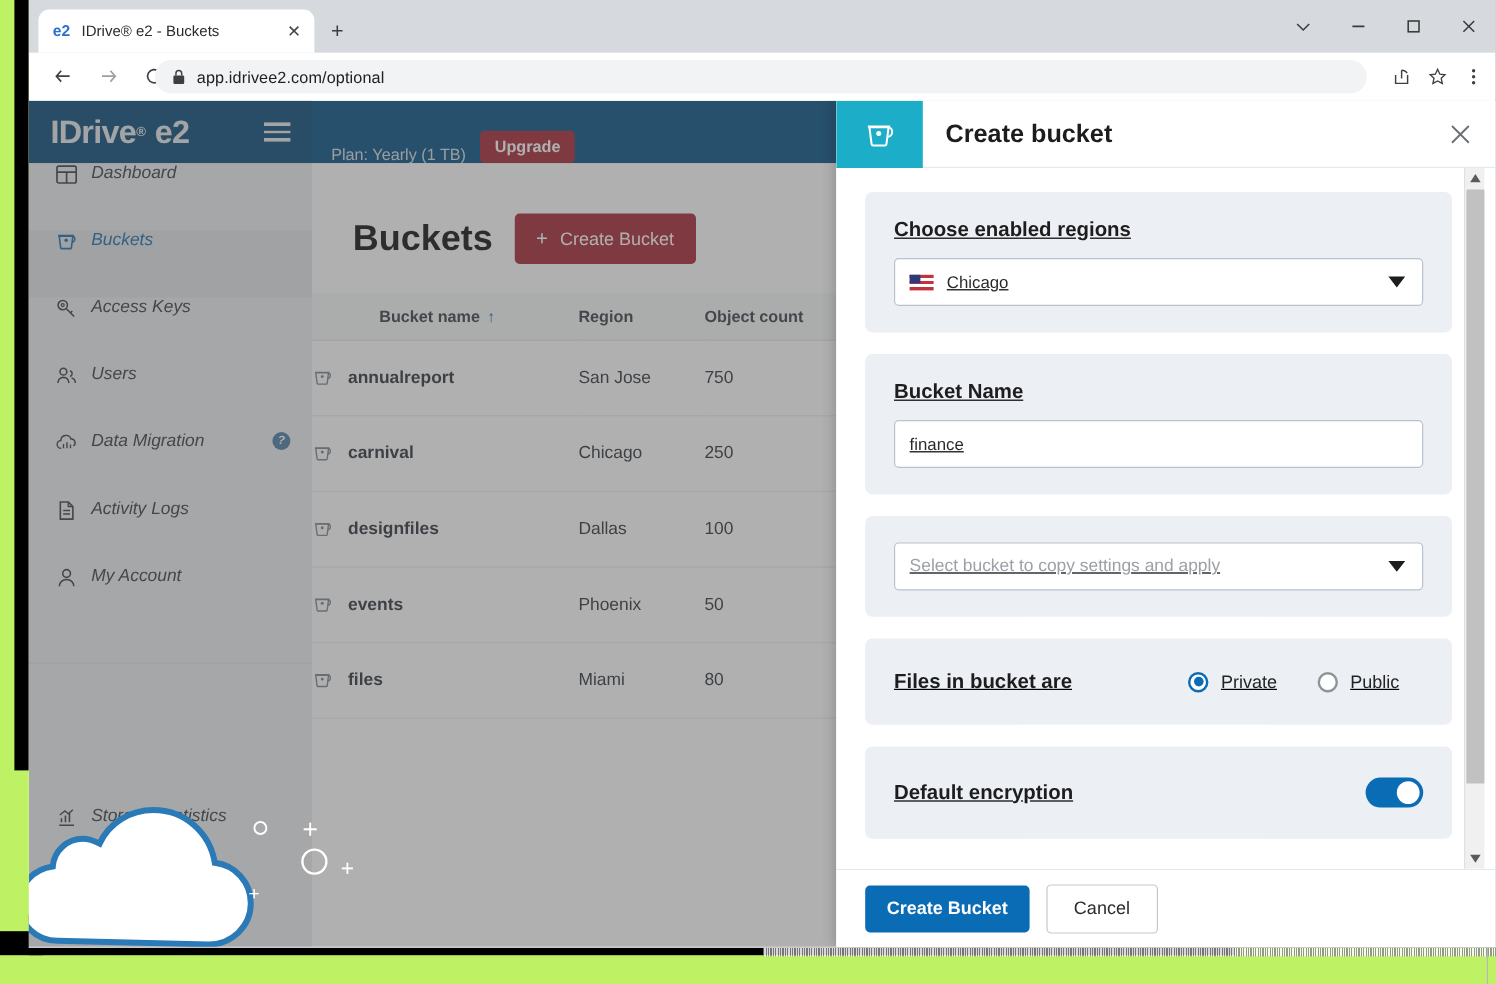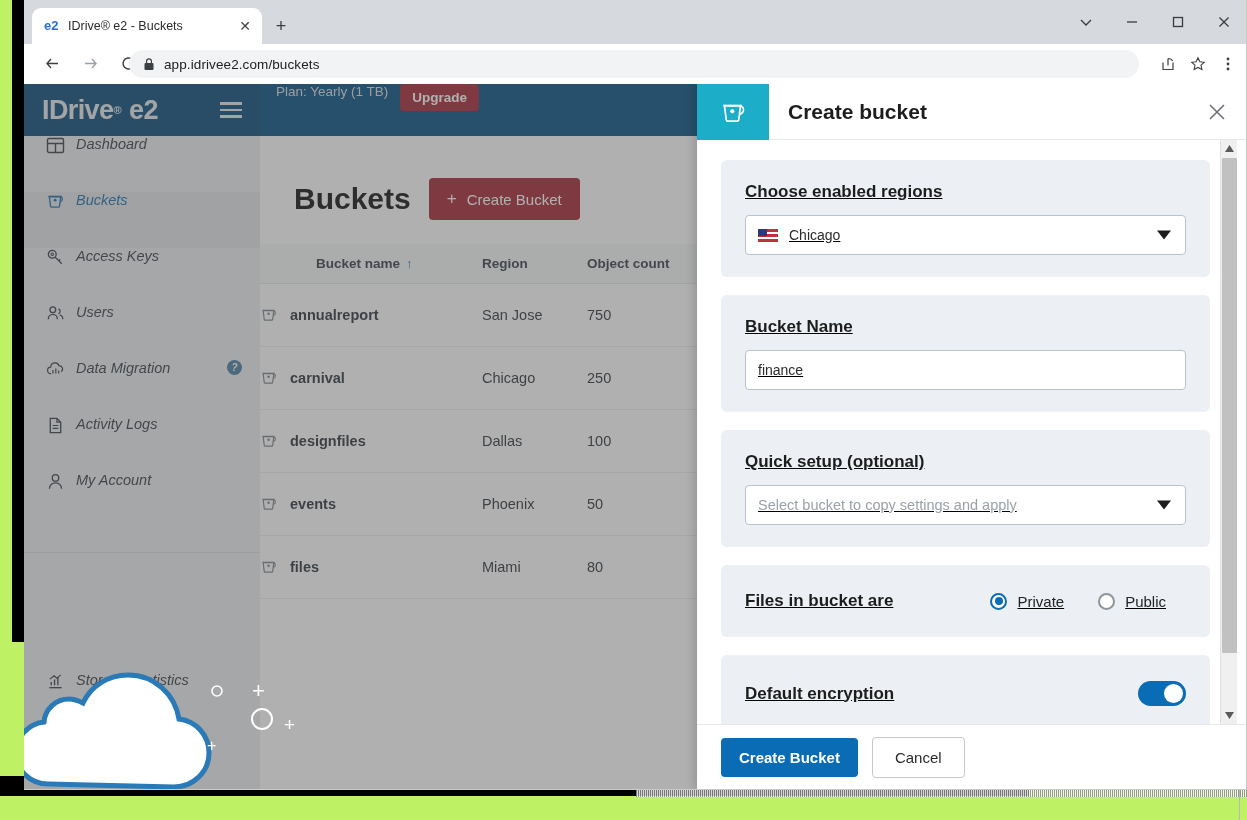--- a/index.html
+++ b/index.html
@@ -121,21 +121,21 @@
   .scrim {
     position: absolute; left: 0; top: 0; width: 673px; height: 706px;
     background: rgba(80,80,80,.45);
     z-index: 40; pointer-events: none;
   }
 
   
   .appbar {
     position: absolute; left: 0; top: 0; width: 673px; height: 52px;
     background: #075183;
-    display: flex; align-items: flex-start;
+    display: flex; align-items: flex-end;
   }
   .brand {
     width: 236px; height: 52px; background: #0a4c78;
     display: flex; align-items: center; padding-left: 18px;
   }
   .brand-logo { font-size: 27px; font-weight: 700; color:#e8eaec; letter-spacing:-.6px; line-height:1; display:flex; align-items:center; }
   .brand-logo .reg { font-size: 11px; vertical-align: super; }
   .hamburger { margin-left: auto; margin-right: 18px; color:#e8eaec; display:flex; flex-direction:column; gap:4px; cursor:pointer; }
   .hamburger span { display:block; width:22px; height:2.6px; background:#e8eaec; }
   .plan-text { font-size: 13.5px; color:#d9dee2; margin-left: 16px; }
@@ -366,21 +366,21 @@
           </svg>
       </div>
 
       <div class="omnibox">
         <span class="lock-icon">
           <svg width="12" height="14" viewBox="0 0 12 14">
               <rect x="1.5" y="6" width="9" height="7" rx="1" fill="currentColor"></rect>
               <path d="M3.6 6V4.2a2.4 2.4 0 0 1 4.8 0V6" fill="none" stroke="currentColor" stroke-width="1.2"></path>
             </svg>
         </span>
-        <span class="url-text">app.idrivee2.com/buckets</span>
+        <span class="url-text">app.idrivee2.com/optional</span>
       </div>
 
       <div class="tb-right">
         <div class="tb-icon">
           <svg width="16" height="16" viewBox="0 0 16 16">
               <path d="M3 6.5v7h10v-7" fill="none" stroke="currentColor" stroke-width="1.2"></path>
               <path d="M8 9.5V2.5M8 2.5c2.5 0 4 1.2 4.6 2.6" fill="none" stroke="currentColor" stroke-width="1.2"></path>
             </svg>
         </div>
         <div class="tb-icon">
@@ -680,21 +680,20 @@
           </div>
 
           <div class="card">
             <div class="card-label">Bucket Name</div>
             <div class="field">
               <span class="val">finance</span>
             </div>
           </div>
 
           <div class="card">
-            <div class="card-label">Quick setup (optional)</div>
             <div class="field">
               <span class="ph">Select bucket to copy settings and apply</span>
               <span class="caret"></span>
             </div>
           </div>
 
           <div class="card card-row" style="padding-top:26px;padding-bottom:26px;">
             <div class="card-label">Files in bucket are</div>
             <div class="radio-group">
               <div class="radio on">

